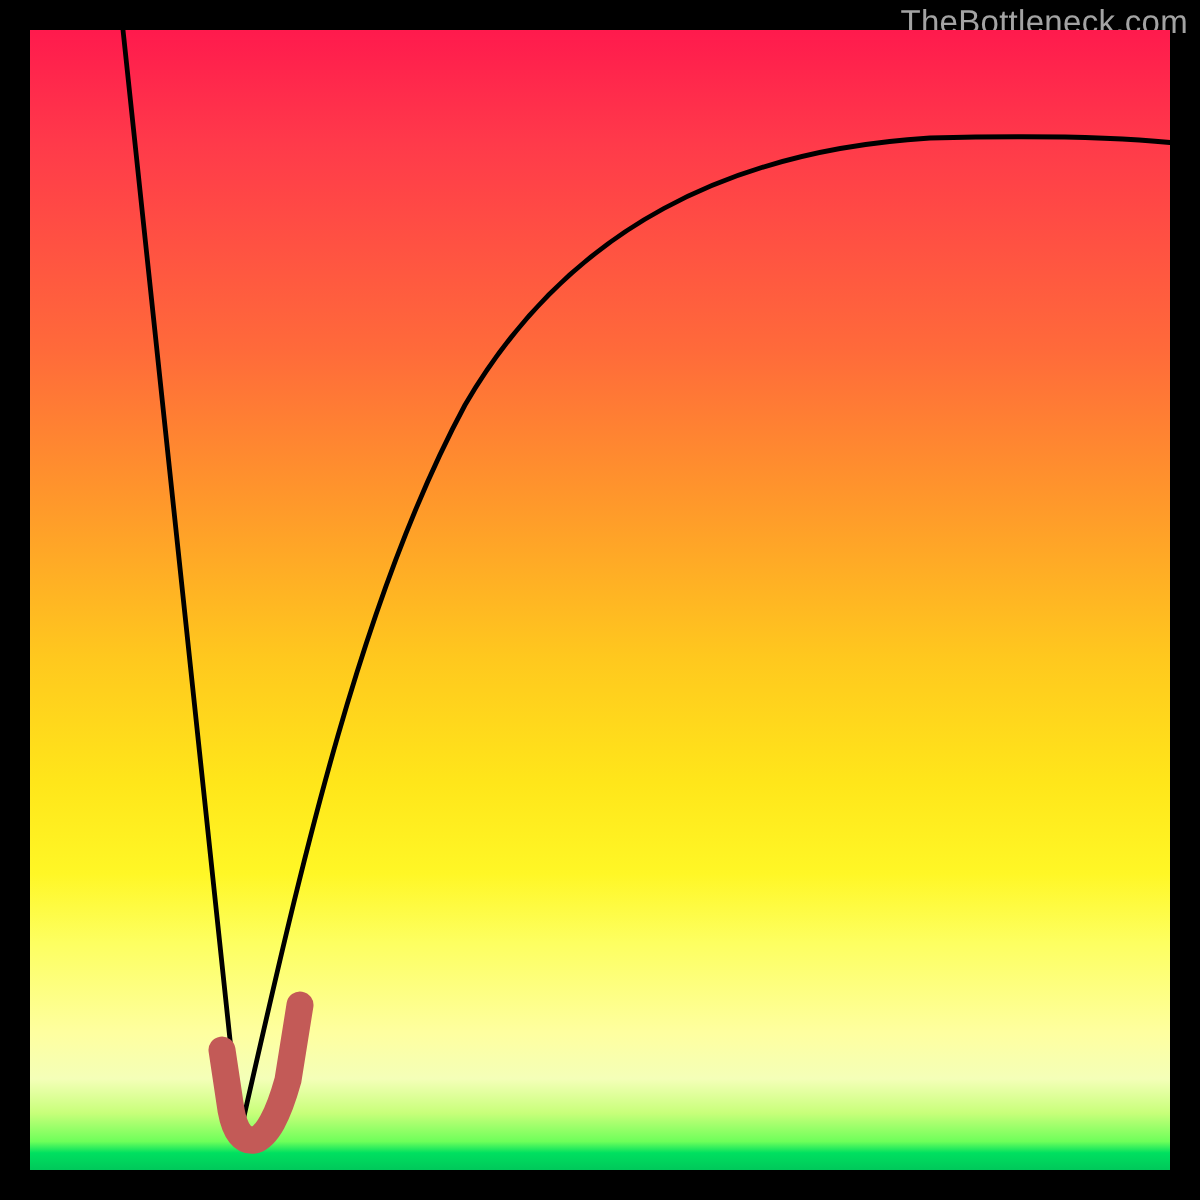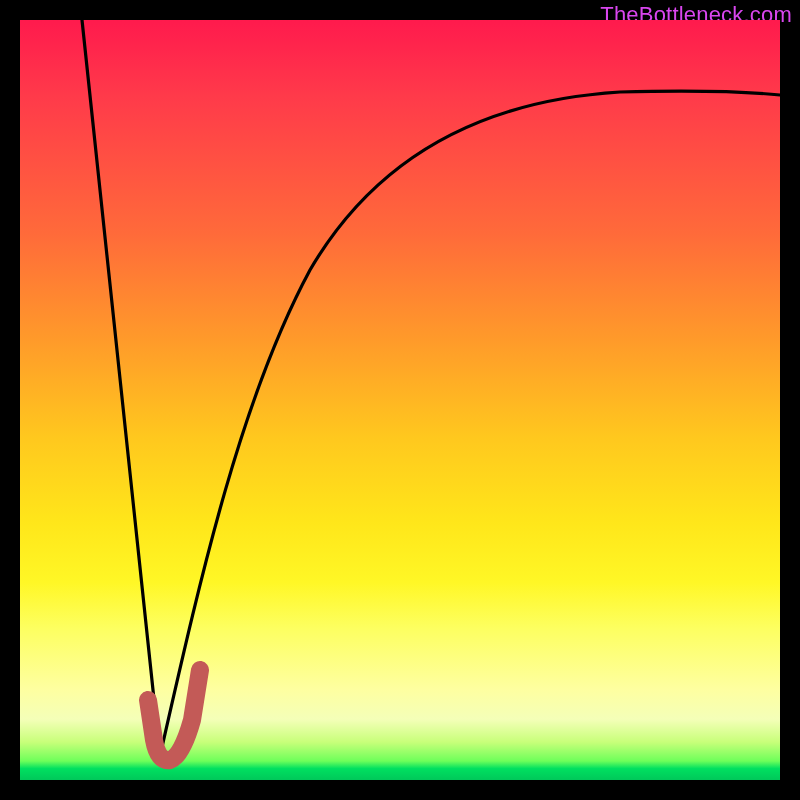--- a/index.html
+++ b/index.html
@@ -41,21 +41,21 @@
       #c8ff7a 95%,
       #6eff5a 97.5%,
       #00e060 98.5%,
       #00c85a 100%
     );
   }
   .watermark {
     position: absolute;
     top: 2px;
     right: 8px;
-    color: #d946ef;
+    color: #a3a3a3;
     font-size: 22px;
     letter-spacing: 0.2px;
     user-select: none;
     font-weight: 500;
   }
   svg.curve {
     position: absolute;
     left: 0;
     top: 0;
     width: 760px;

